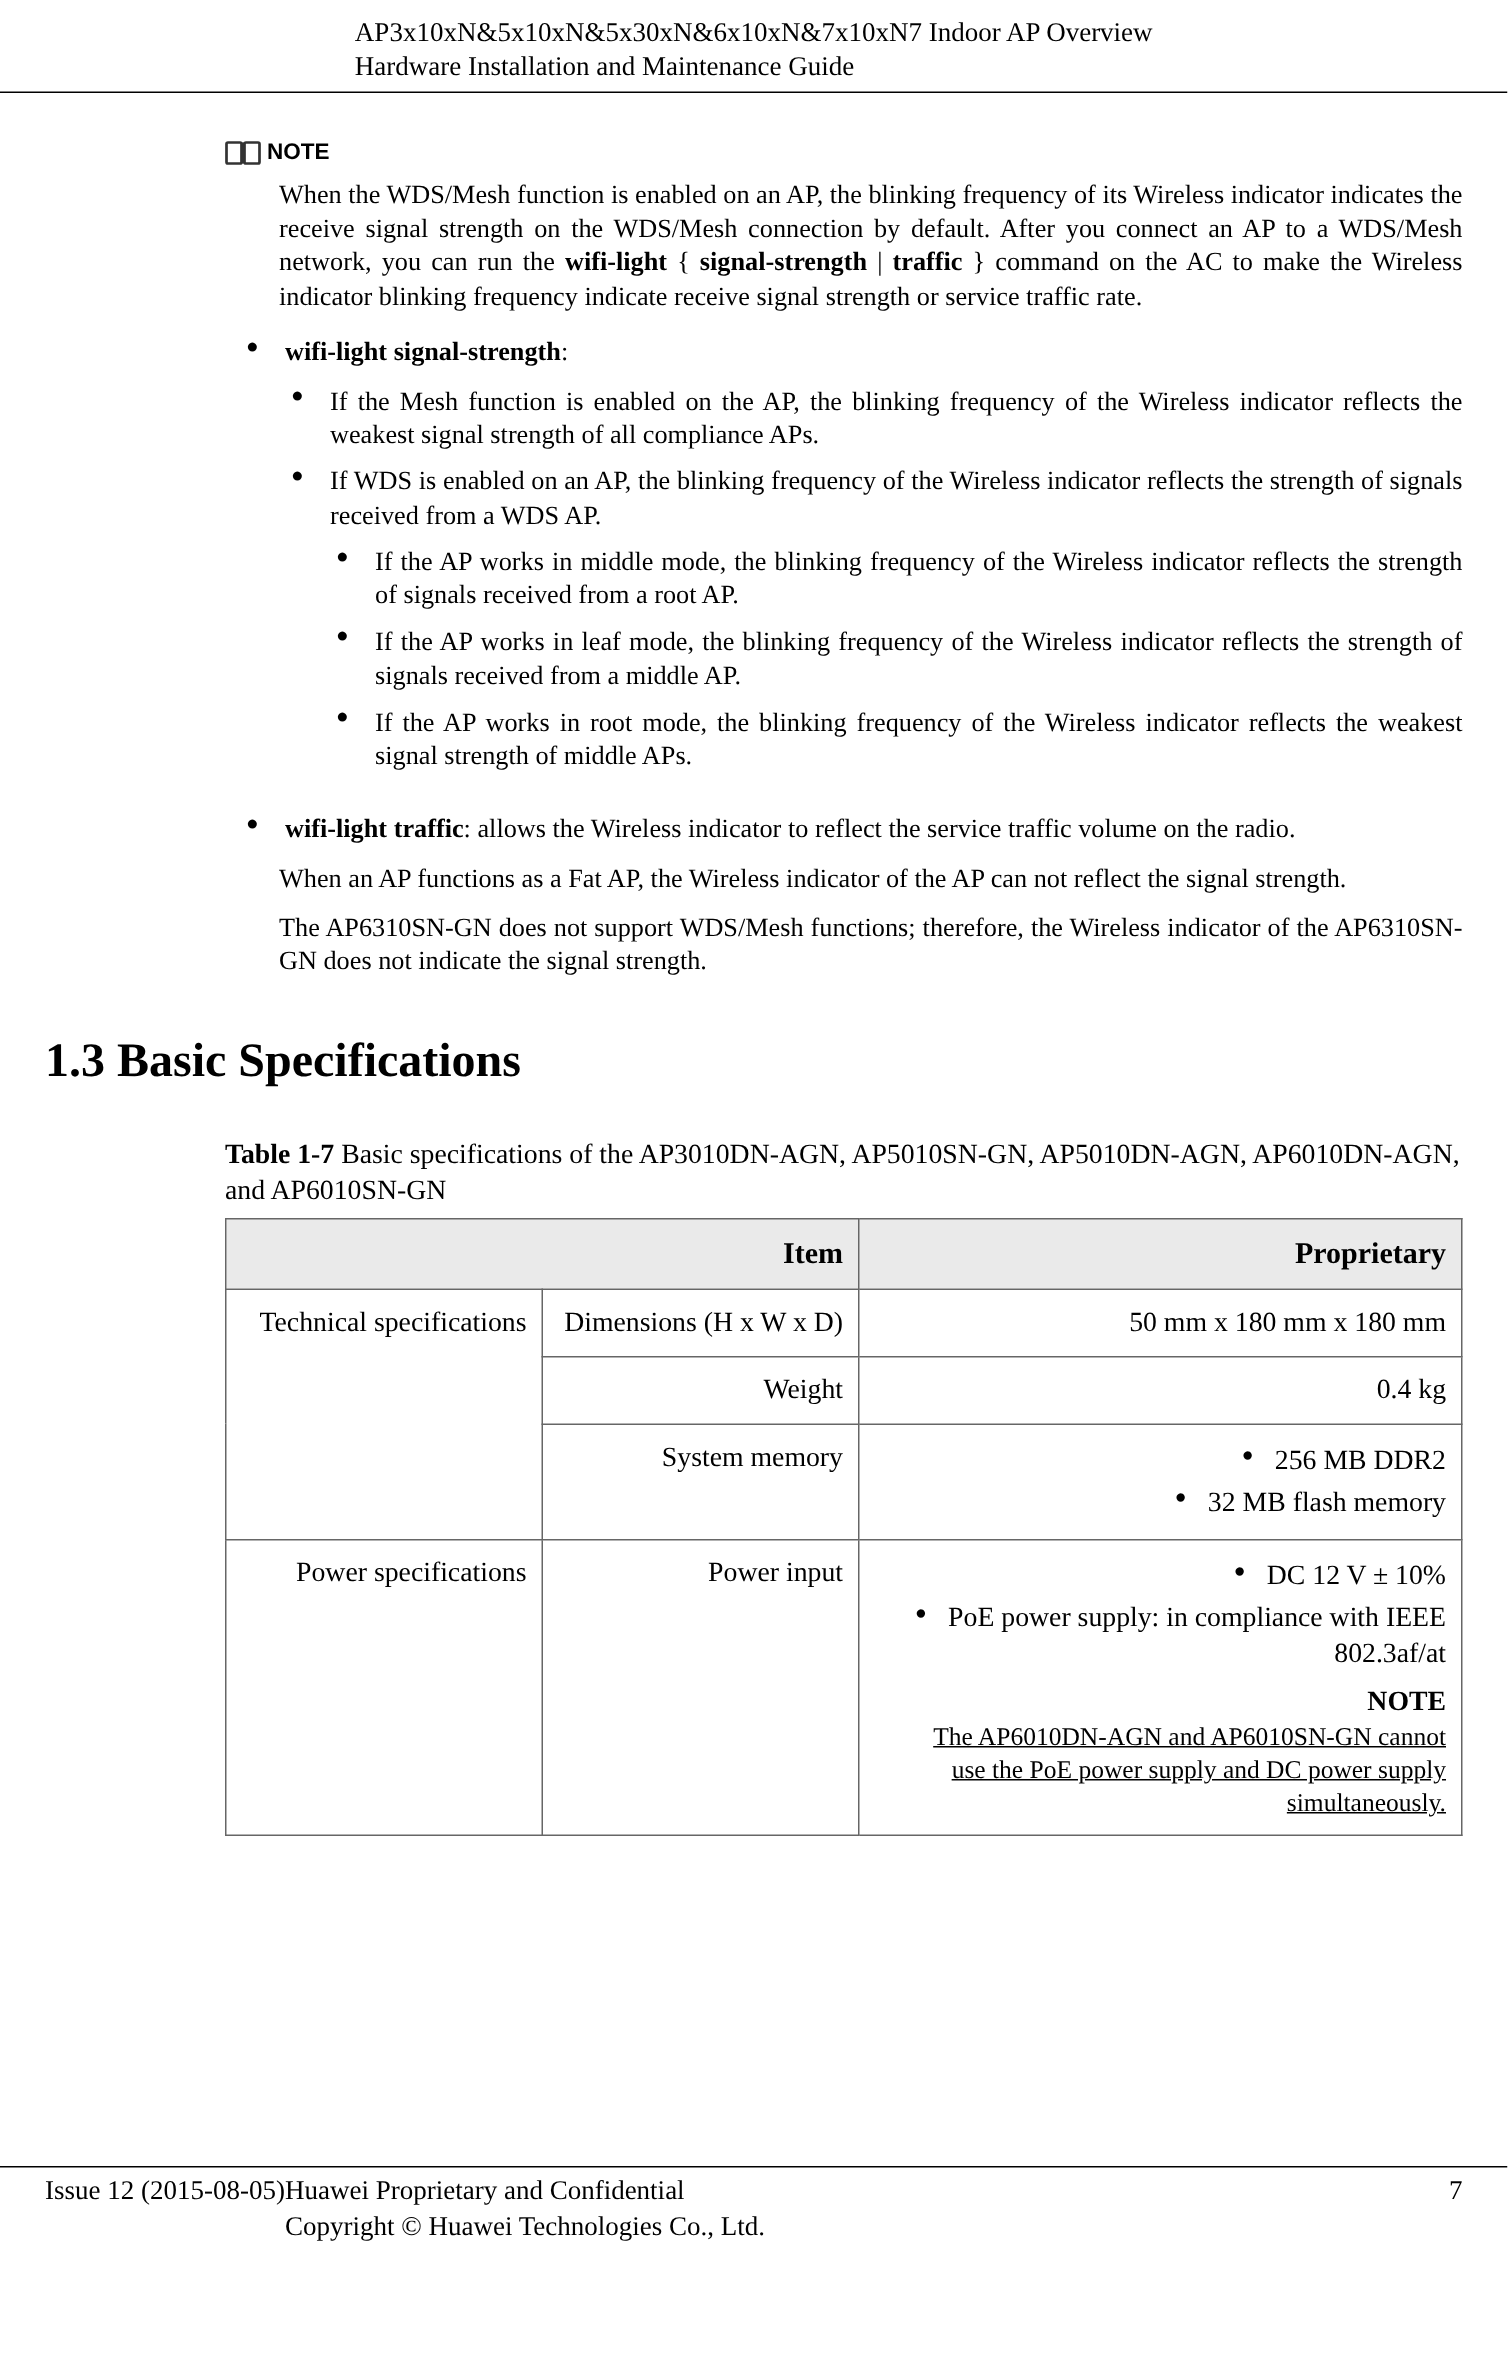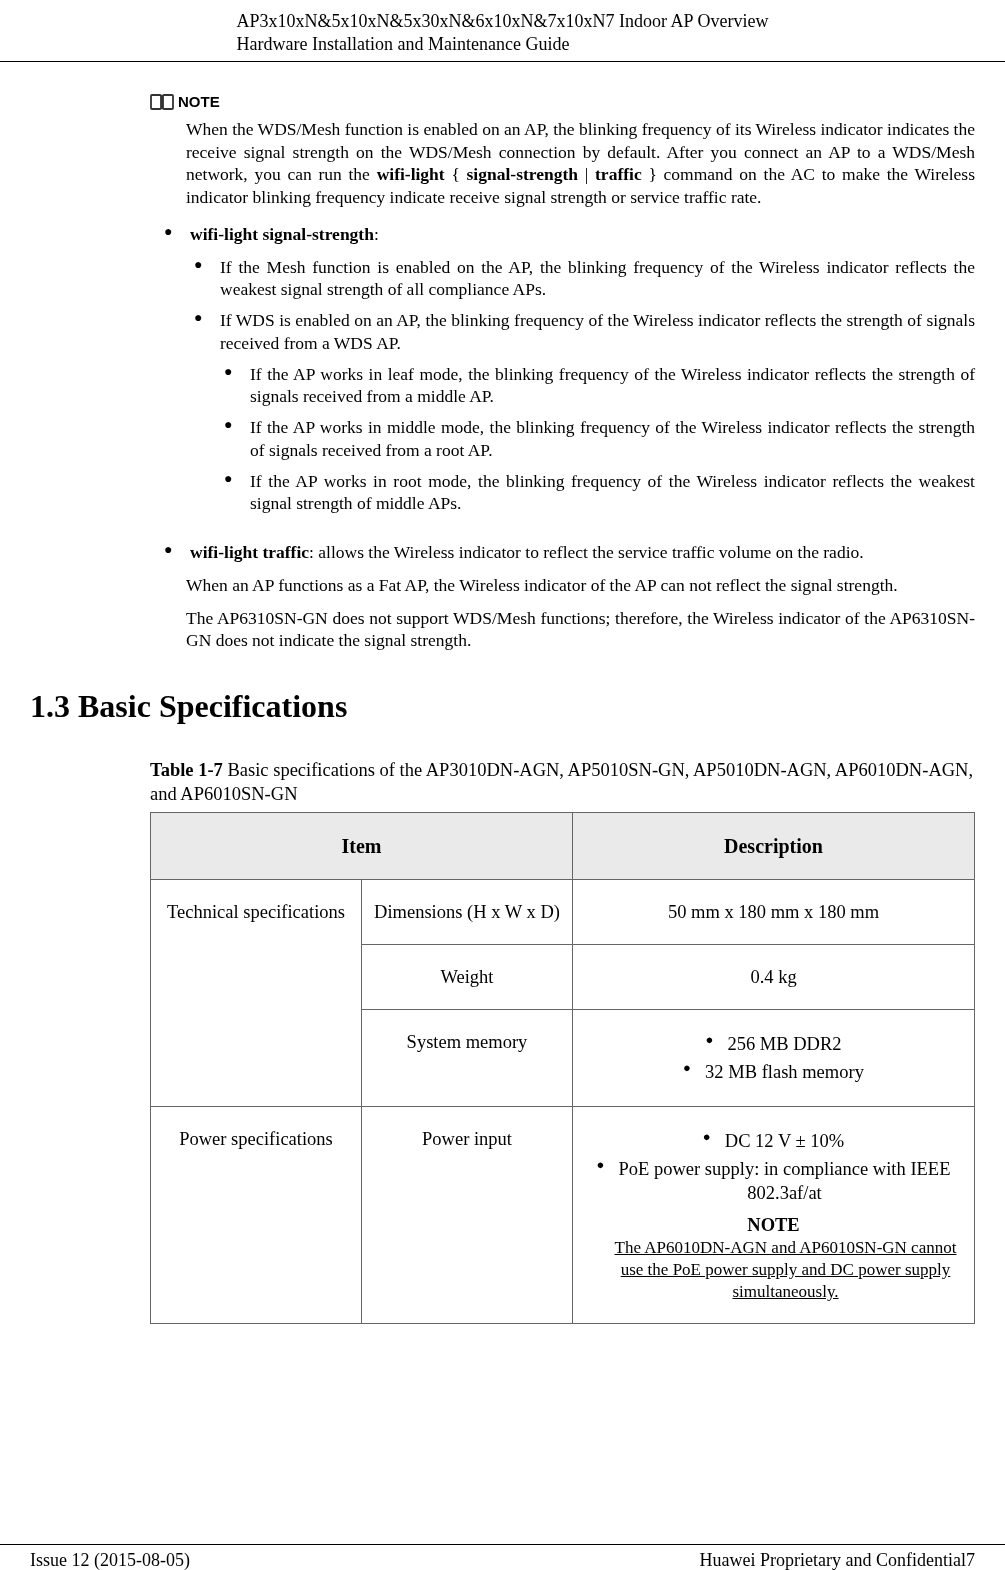--- a/index.html
+++ b/index.html
@@ -107,23 +107,23 @@
       font-size: 18.5px;
     }
     table.spec {
       border-collapse: collapse;
       margin: 0 30px 0 150px;
       width: 825px;
       font-size: 18.5px;
     }
     table.spec th, table.spec td {
       border: 1.5px solid #666;
-      padding: 20px 10px;
+      padding: 10px 10px;
       vertical-align: top;
-      text-align: center;
+      text-align: right;
     }
     table.spec th {
       background: #eaeaea;
       font-weight: bold;
       font-size: 20px;
     }
     .cell-list {
       list-style: none;
       padding-left: 22px;
       margin: 0;
@@ -147,21 +147,21 @@
     .ftr {
       position: relative;
       margin-top: 220px;
       border-top: 1px solid #000;
       padding: 4px 30px 20px 30px;
       display: flex;
       justify-content: space-between;
       align-items: flex-start;
       font-size: 18px;
     }
-    .ftr .center { text-align: right; flex: 1; }
+    .ftr .center { text-align: left; flex: 1; }
     .bold { font-weight: bold; }
   </style>
 </head>
 <body>
 
 <div class="hdr">
   <div class="left">
     <span>AP3x10xN&amp;5x10xN&amp;5x30xN&amp;6x10xN&amp;7x10xN</span>
     <span>Hardware Installation and Maintenance Guide</span>
   </div>
@@ -186,22 +186,22 @@
   </div>
 
   <ul class="outer">
     <li>
       <span class="bold">wifi-light signal-strength</span><span>:</span>
       <ul class="inner">
         <li>If the Mesh function is enabled on the AP, the blinking frequency of the Wireless indicator reflects the weakest signal strength of all compliance APs.</li>
         <li>
           <span>If WDS is enabled on an AP, the blinking frequency of the Wireless indicator reflects the strength of signals received from a WDS AP.</span>
           <ul class="inner2">
+            <li>If the AP works in middle mode, the blinking frequency of the Wireless indicator reflects the strength of signals received from a root AP.</li>
             <li>If the AP works in leaf mode, the blinking frequency of the Wireless indicator reflects the strength of signals received from a middle AP.</li>
-            <li>If the AP works in middle mode, the blinking frequency of the Wireless indicator reflects the strength of signals received from a root AP.</li>
             <li>If the AP works in root mode, the blinking frequency of the Wireless indicator reflects the weakest signal strength of middle APs.</li>
           </ul>
         </li>
       </ul>
     </li>
     <li>
       <span class="bold">wifi-light traffic</span><span>: allows the Wireless indicator to reflect the service traffic volume on the radio.</span>
     </li>
   </ul>
 
@@ -212,21 +212,21 @@
 <h2 class="section">1.3 Basic Specifications</h2>
 
 <div class="table-cap">
   <span class="bold">Table 1-7</span><span> Basic specifications of the AP3010DN-AGN, AP5010SN-GN, AP5010DN-AGN, AP6010DN-AGN, and AP6010SN-GN</span>
 </div>
 
 <table class="spec">
   <tbody>
       <tr>
     <th colspan="2">Item</th>
-    <th>Description</th>
+    <th>Proprietary</th>
   </tr>
   <tr>
     <td rowspan="3" style="width:190px">Technical specifications</td>
     <td style="width:190px">Dimensions (H x W x D)</td>
     <td>50 mm x 180 mm x 180 mm</td>
   </tr>
   <tr>
     <td>Weight</td>
     <td>0.4 kg</td>
   </tr>

